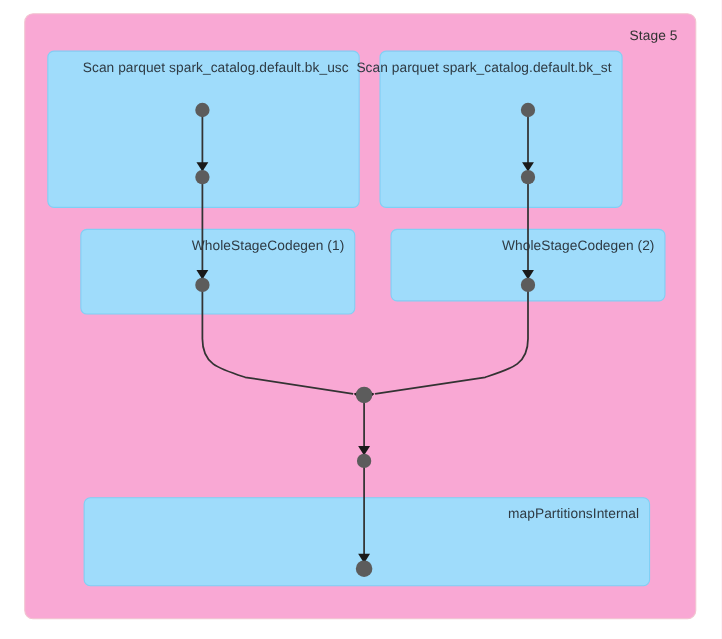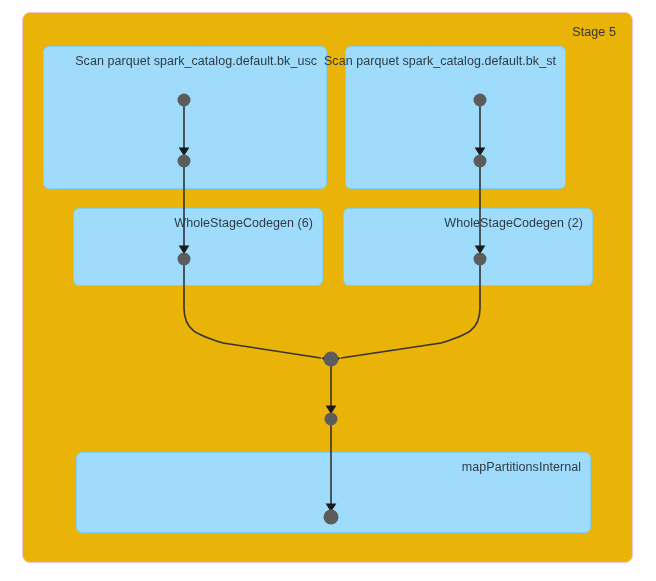--- a/index.html
+++ b/index.html
@@ -15,21 +15,21 @@
   }
 
   #stage-container {
     position: absolute;
     left: 22px;
     top: 12px;
     width: 611px;
     height: 551px;
     border: 1px solid #f2c4d0;
     border-radius: 8px;
-    background: #eab308;
+    background: #f9a8d4;
     box-sizing: border-box;
   }
 
   #stage-label {
     position: absolute;
     right: 16px;
     top: 12px;
     font-size: 12.5px;
     color: #333333;
     letter-spacing: .1px;
@@ -88,23 +88,23 @@
 
   <div id="stage-label">Stage 5</div>
 
   <div class="node-box" id="box-0" style="left: 20px; top: 33px; width: 284px; height: 143px; background: rgb(159, 220, 251); border-color: rgb(127, 208, 245);">
     <div class="node-label">Scan parquet spark_catalog.default.bk_usc</div>
   </div>
   <div class="node-box" id="box-1" style="left: 322px; top: 33px; width: 221px; height: 143px; background: rgb(159, 220, 251); border-color: rgb(127, 208, 245);">
     <div class="node-label">Scan parquet spark_catalog.default.bk_st</div>
   </div>
   <div class="node-box" id="box-2" style="left: 50px; top: 195px; width: 250px; height: 78px; background: rgb(159, 220, 251); border-color: rgb(127, 208, 245);">
-    <div class="node-label">WholeStageCodegen (6)</div>
+    <div class="node-label">WholeStageCodegen (1)</div>
   </div>
-  <div class="node-box" id="box-3" style="left: 320px; top: 195px; width: 250px; height: 78px; background: rgb(159, 220, 251); border-color: rgb(127, 208, 245);">
+  <div class="node-box" id="box-3" style="left: 332px; top: 195px; width: 250px; height: 66px; background: rgb(159, 220, 251); border-color: rgb(127, 208, 245);">
     <div class="node-label">WholeStageCodegen (2)</div>
   </div>
   <div class="node-box" id="box-5" style="left: 53px; top: 439px; width: 515px; height: 81px; background: rgb(159, 220, 251); border-color: rgb(127, 208, 245);">
     <div class="node-label">mapPartitionsInternal</div>
   </div>
 
   <svg id="edges" viewBox="0 0 611 551">
     <defs>
       <marker id="arrow-down" markerWidth="9" markerHeight="9" refX="4.2" refY="7.6" orient="auto-start-reverse" markerUnits="userSpaceOnUse">
         <path d="M 0 7.6 L 8.4 7.6 L 4.2 0.6 Z" class="edge-arrow" transform="rotate(180 4.2 4.1)"></path>

